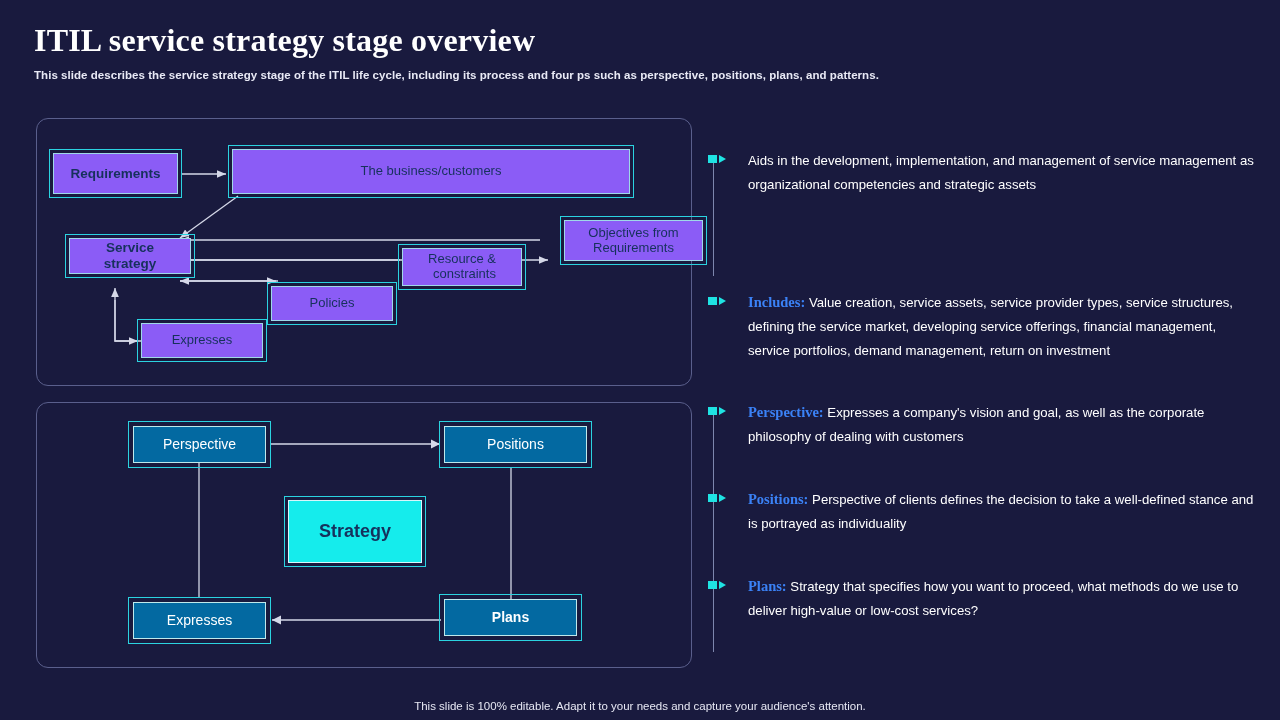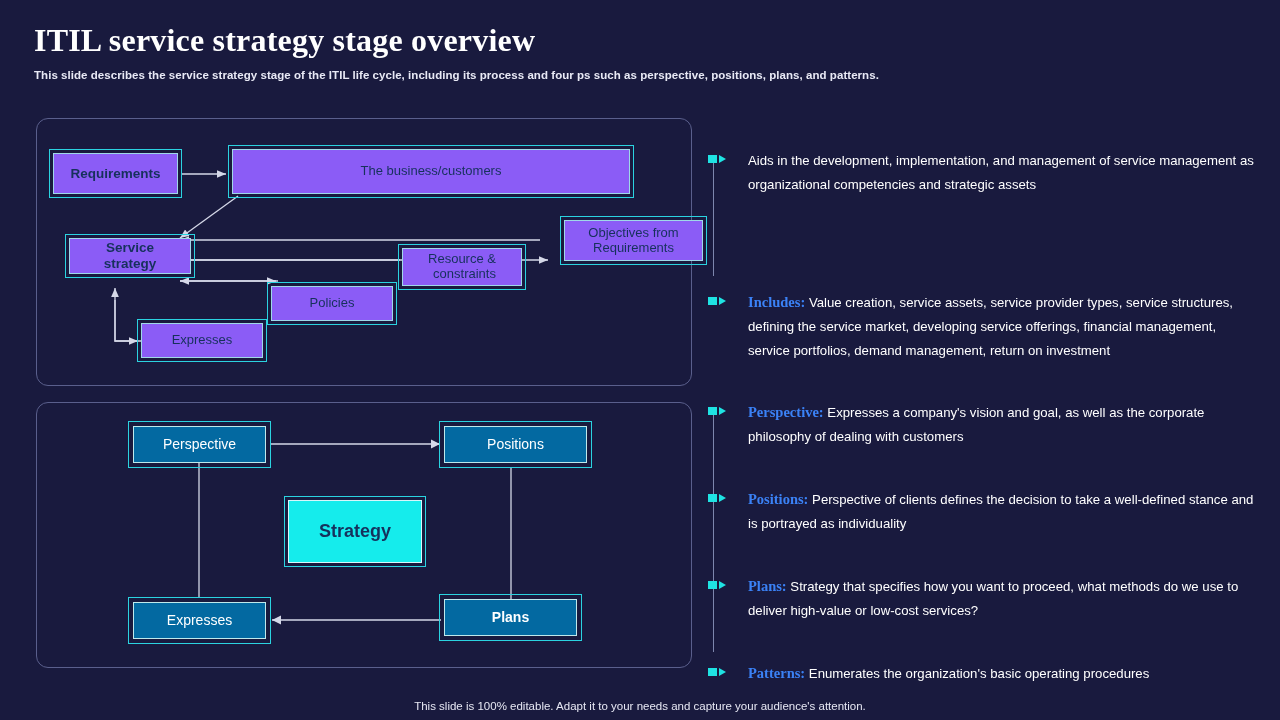--- a/index.html
+++ b/index.html
@@ -301,25 +301,16 @@
   <div class="info-item" style="margin-bottom:38px;">
     <svg class="bullet-icon" viewBox="0 0 20 10">
       <rect x="0" y="1" width="9" height="8" fill="#1fe3e3"></rect>
       <path d="M11,1 L18,5 L11,9 z" fill="#1fe3e3"></path>
     </svg>
     <div class="info-text">
       <span class="lead">Plans:</span><span> Strategy that specifies how you want to proceed, what methods do we use to deliver high-value or low-cost services?</span>
     </div>
   </div>
 
-  <div class="info-item">
-    <svg class="bullet-icon" viewBox="0 0 20 10">
-      <rect x="0" y="1" width="9" height="8" fill="#1fe3e3"></rect>
-      <path d="M11,1 L18,5 L11,9 z" fill="#1fe3e3"></path>
-    </svg>
-    <div class="info-text">
-      <span class="lead">Patterns:</span><span> Enumerates the organization's basic operating procedures</span>
-    </div>
-  </div>
 
 </div>
 
 <div class="footer-note">This slide is 100% editable. Adapt it to your needs and capture your audience's attention.</div>
 
 </body></html>

